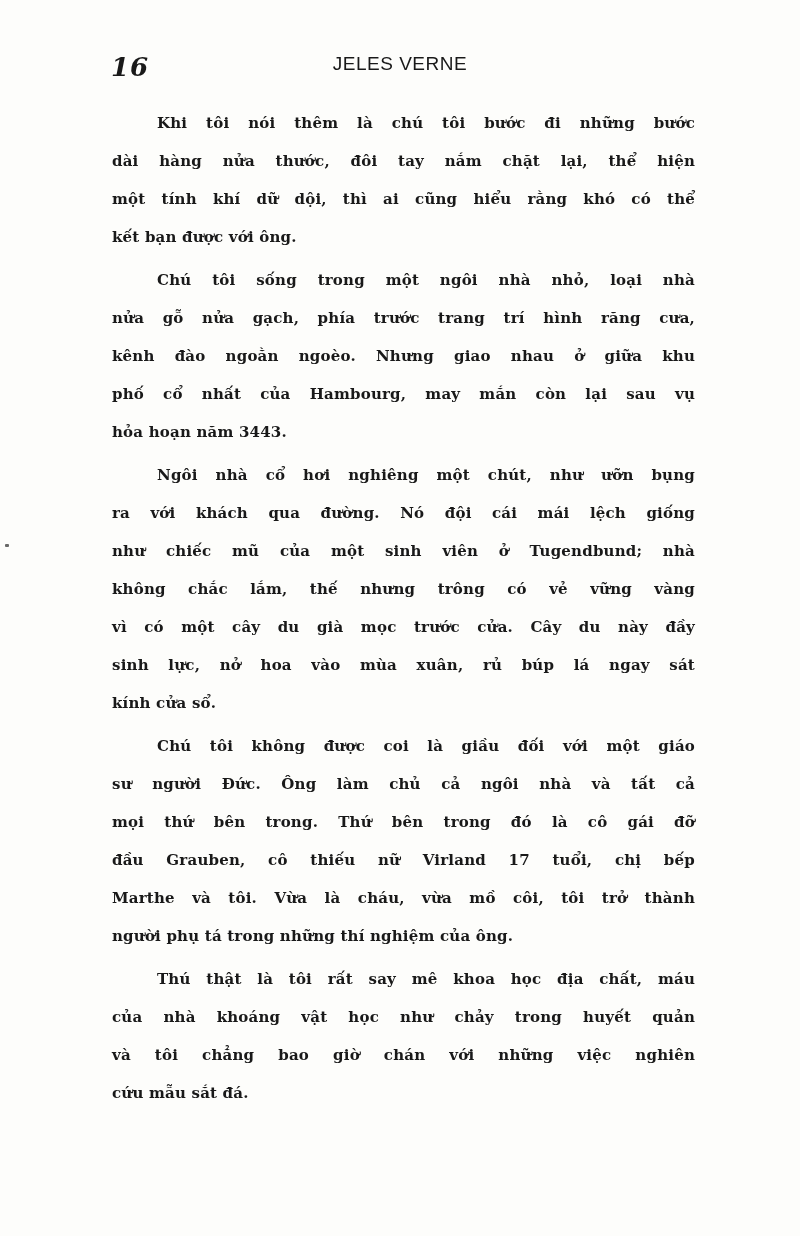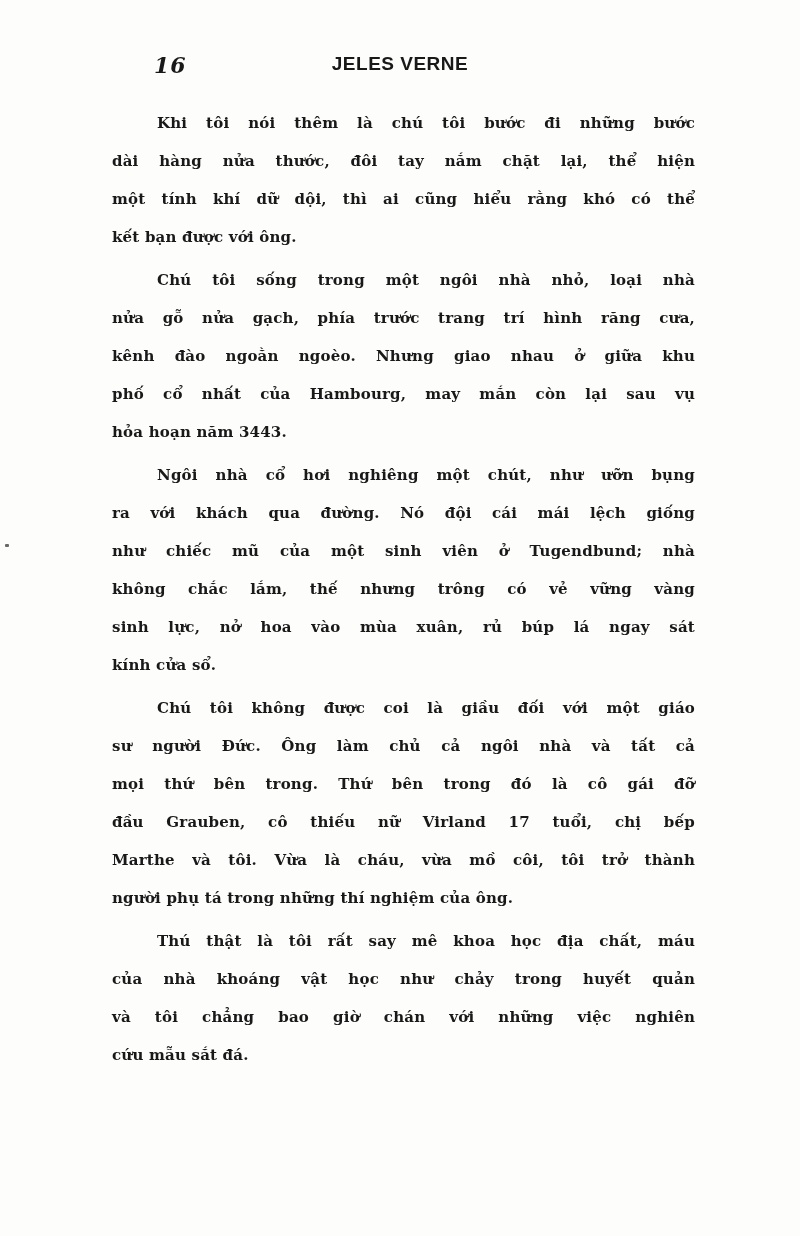--- a/index.html
+++ b/index.html
@@ -26,32 +26,31 @@
     width: 800px;
     height: 28px;
   }
   .page-number {
     position: absolute;
     left: 111px;
     top: 0;
     font-family: "DejaVu Serif", serif;
     font-style: italic;
     font-weight: bold;
-    font-size: 22px;
+    font-size: 26px;
     letter-spacing: 1px;
-    margin-left: 43px;
   }
   .head-title {
     position: absolute;
     left: 0;
     width: 100%;
     top: 1px;
     text-align: center;
     font-family: "Liberation Sans", sans-serif;
-    font-weight: bold;
+    font-weight: normal;
     font-size: 19px;
     letter-spacing: 0.5px;
   }
   .page-body {
     position: absolute;
     left: 112px;
     top: 104px;
     width: 583px;
   }
   .para {
@@ -106,20 +105,21 @@
         <div class="line">nửa gỗ nửa gạch, phía trước trang trí hình răng cưa,</div>
         <div class="line">kênh đào ngoằn ngoèo. Nhưng giao nhau ở giữa khu</div>
         <div class="line">phố cổ nhất của Hambourg, may mắn còn lại sau vụ</div>
         <div class="line last">hỏa hoạn năm 3443.</div>
       </div>
       <div class="para">
         <div class="line first">Ngôi nhà cổ hơi nghiêng một chút, như ưỡn bụng</div>
         <div class="line">ra với khách qua đường. Nó đội cái mái lệch giống</div>
         <div class="line">như chiếc mũ của một sinh viên ở Tugendbund; nhà</div>
         <div class="line">không chắc lắm, thế nhưng trông có vẻ vững vàng</div>
+        <div class="line">vì có một cây du già mọc trước cửa. Cây du này đầy</div>
         <div class="line">sinh lực, nở hoa vào mùa xuân, rủ búp lá ngay sát</div>
         <div class="line last">kính cửa sổ.</div>
       </div>
       <div class="para">
         <div class="line first">Chú tôi không được coi là giầu đối với một giáo</div>
         <div class="line">sư người Đức. Ông làm chủ cả ngôi nhà và tất cả</div>
         <div class="line">mọi thứ bên trong. Thứ bên trong đó là cô gái đỡ</div>
         <div class="line">đầu Grauben, cô thiếu nữ Virland 17 tuổi, chị bếp</div>
         <div class="line">Marthe và tôi. Vừa là cháu, vừa mồ côi, tôi trở thành</div>
         <div class="line last">người phụ tá trong những thí nghiệm của ông.</div>

